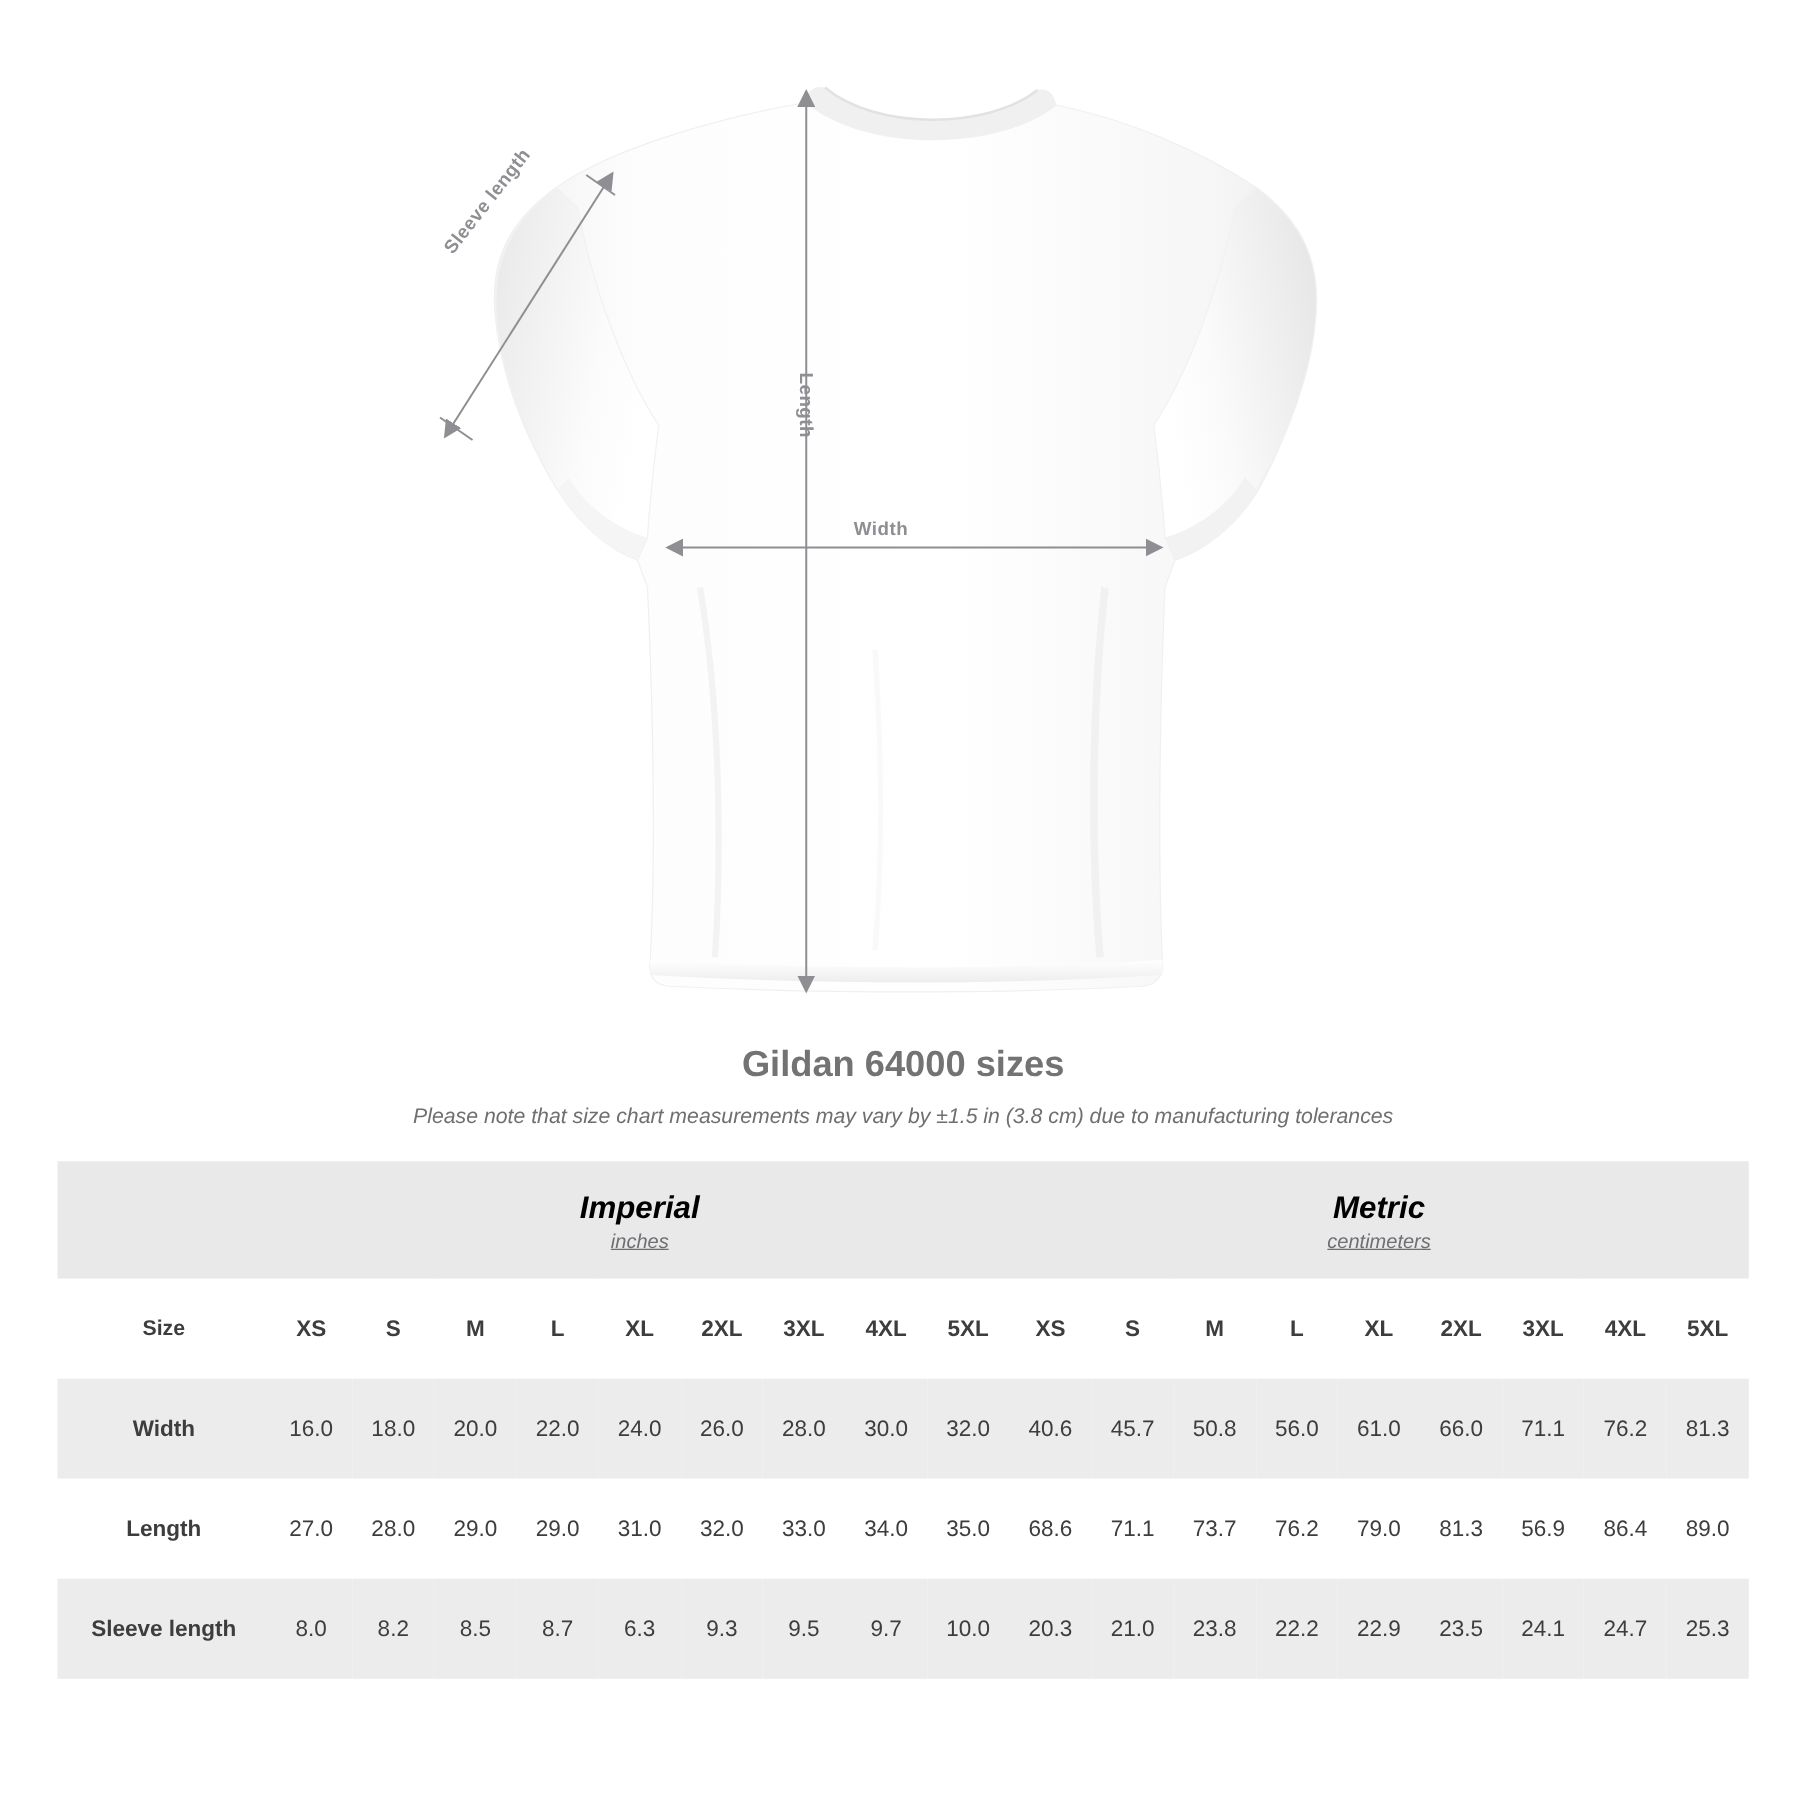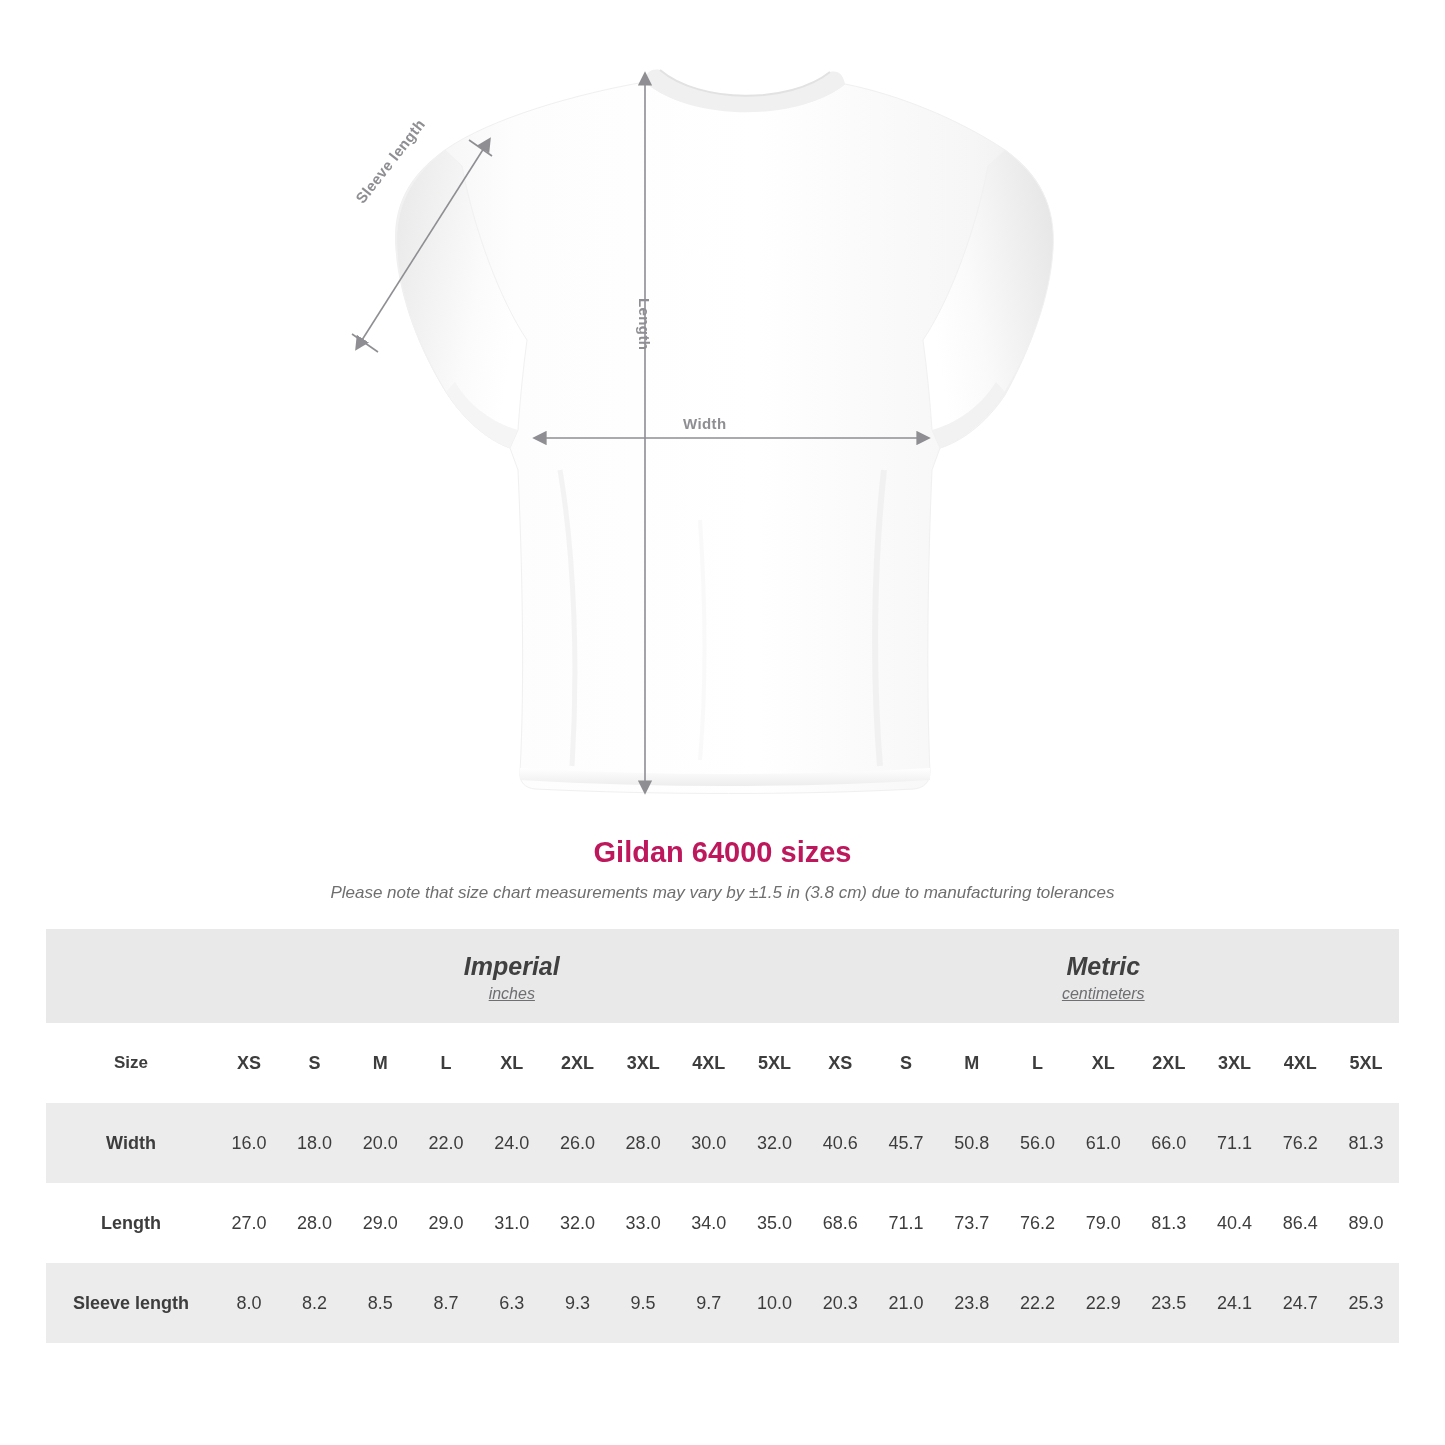--- a/index.html
+++ b/index.html
@@ -52,21 +52,21 @@
   }
 
   
   .title-block {
     text-align: center;
     margin-top: 6px;
   }
   .chart-title {
     font-size: 29px;
     font-weight: bold;
-    color: #be185d;
+    color: #737373;
     margin: 0 0 14px 0;
   }
   .chart-note {
     font-size: 17px;
     font-style: italic;
     color: #6f6f6f;
     margin: 12px;
   }
 
   
@@ -83,21 +83,21 @@
     vertical-align: middle;
   }
   .unit-header-cell {
     background: #e9e9e9;
     padding: 22px 0 20px 0;
   }
   .unit-name {
     font-size: 25px;
     font-weight: bold;
     font-style: italic;
-    color: #404040;
+    color: #000000;
     line-height: 1.25;
   }
   .unit-sub {
     font-size: 16px;
     font-style: italic;
     color: #6e6e73;
     margin-top: 3px;
     text-decoration: underline;
   }
   .row-head {
@@ -316,21 +316,21 @@
         <td>32.0</td>
         <td>33.0</td>
         <td>34.0</td>
         <td>35.0</td>
         <td>68.6</td>
         <td>71.1</td>
         <td>73.7</td>
         <td>76.2</td>
         <td>79.0</td>
         <td>81.3</td>
-        <td>40.4</td>
+        <td>56.9</td>
         <td>86.4</td>
         <td>89.0</td>
       </tr>
 
       <tr class="data-row band-grey">
         <td class="row-head">Sleeve length</td>
         <td>8.0</td>
         <td>8.2</td>
         <td>8.5</td>
         <td>8.7</td>

